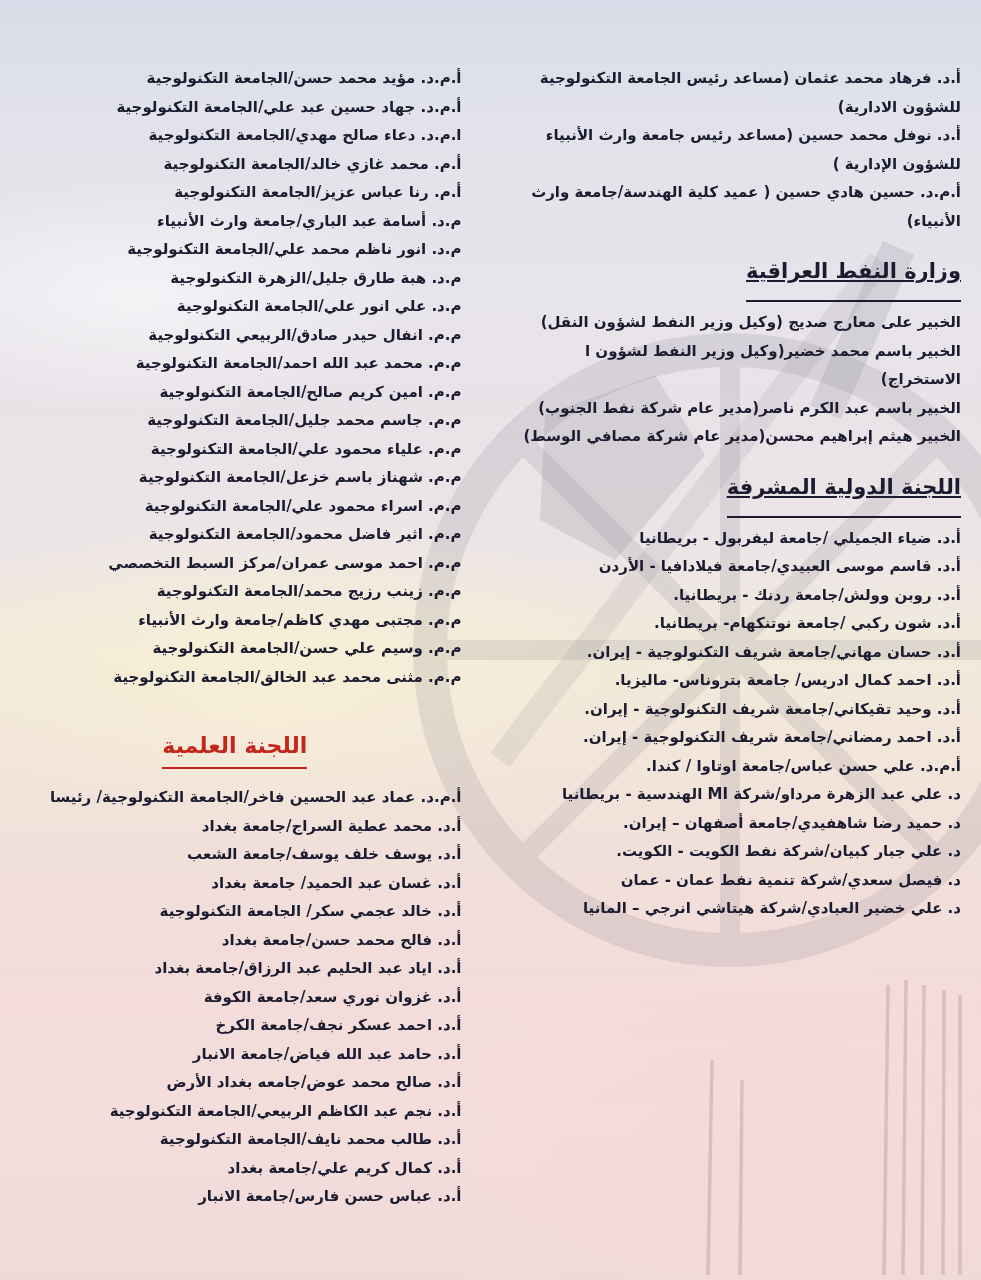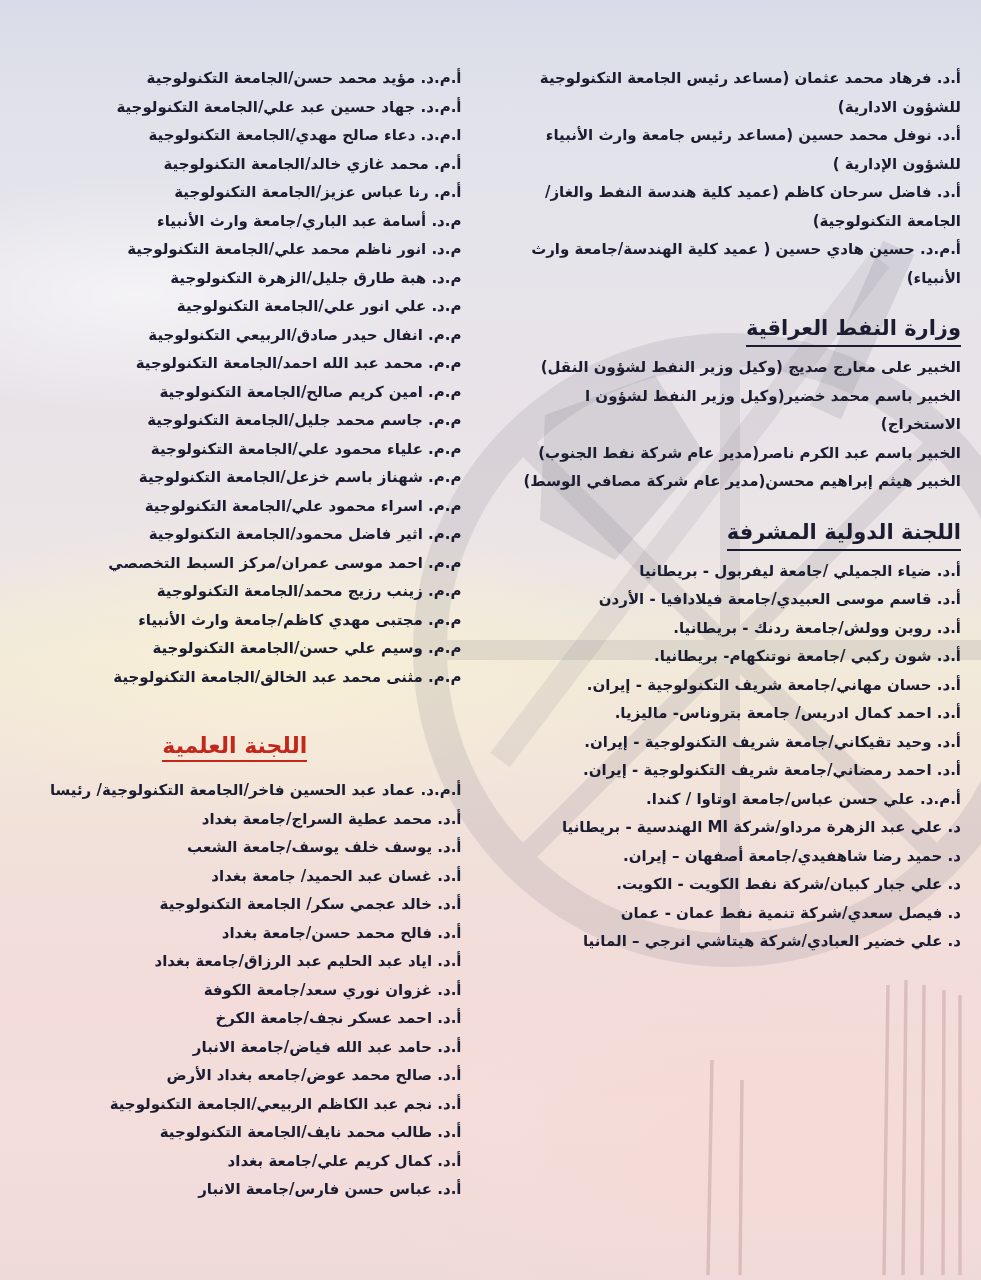--- a/index.html
+++ b/index.html
@@ -27,27 +27,27 @@
   .col{flex:1;min-width:0;}
   .list-item{
     font-size:15px;line-height:28.5px;text-align:right;
     letter-spacing:0;
   }
   h2{margin:0;font-weight:bold;}
   .dark-header{
     font-size:21px;text-align:right;margin:24px 0 6px;
   }
   .dark-header span{
-    display:inline-block;border-bottom:2.5px solid #1c1c31;padding-bottom:5px;
+    display:inline-block;border-bottom:2.5px solid #1c1c31;padding-bottom:17px;text-decoration:underline;
   }
   .red-header{
     color:#c3271c;font-size:22px;text-align:center;
   }
   .red-header span{
-    display:inline-block;border-bottom:2.5px solid #c3271c;padding-bottom:2px;
+    display:inline-block;border-bottom:2.5px solid #c3271c;padding-bottom:9px;
   }
   .red-header.left-col-red{margin:42px 0 14px;}
 </style>
 </head>
 <body>
 
 <svg class="watermark" width="981" height="1280" viewBox="0 0 981 1280" aria-hidden="true">
   <g stroke="#6f6a7b" fill="none" opacity="0.14">
     <circle cx="730" cy="650" r="300" stroke-width="34"></circle>
     <line x1="730" y1="350" x2="730" y2="950" stroke-width="20"></line>
@@ -70,21 +70,20 @@
     <line x1="742" y1="1080" x2="740" y2="1275"></line>
   </g>
 </svg>
 
 <div class="columns">
 
   <section class="col">
     <div>
         <div class="list-item">أ.د. فرهاد محمد عثمان (مساعد رئيس الجامعة التكنولوجية للشؤون الادارية)</div>
         <div class="list-item">أ.د. نوفل محمد حسين (مساعد رئيس جامعة وارث الأنبياء للشؤون الإدارية )</div>
-        <div class="list-item">أ.د. فاضل سرحان كاظم (عميد كلية هندسة النفط والغاز/ الجامعة التكنولوجية)</div>
         <div class="list-item">أ.م.د. حسين هادي حسين ( عميد كلية الهندسة/جامعة وارث الأنبياء)</div>
       </div>
 
     <h2 class="dark-header">
       <span>وزارة النفط العراقية</span>
     </h2>
     <div>
         <div class="list-item">الخبير على معارج صديج (وكيل وزير النفط لشؤون النقل)</div>
         <div class="list-item">الخبير باسم محمد خضير(وكيل وزير النفط لشؤون ا الاستخراج)</div>
         <div class="list-item">الخبير باسم عبد الكرم ناصر(مدير عام شركة نفط الجنوب)</div>

